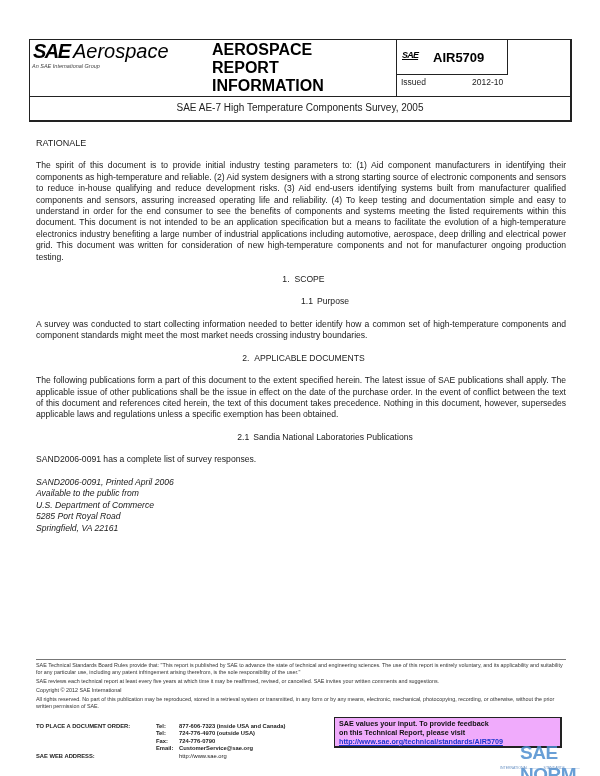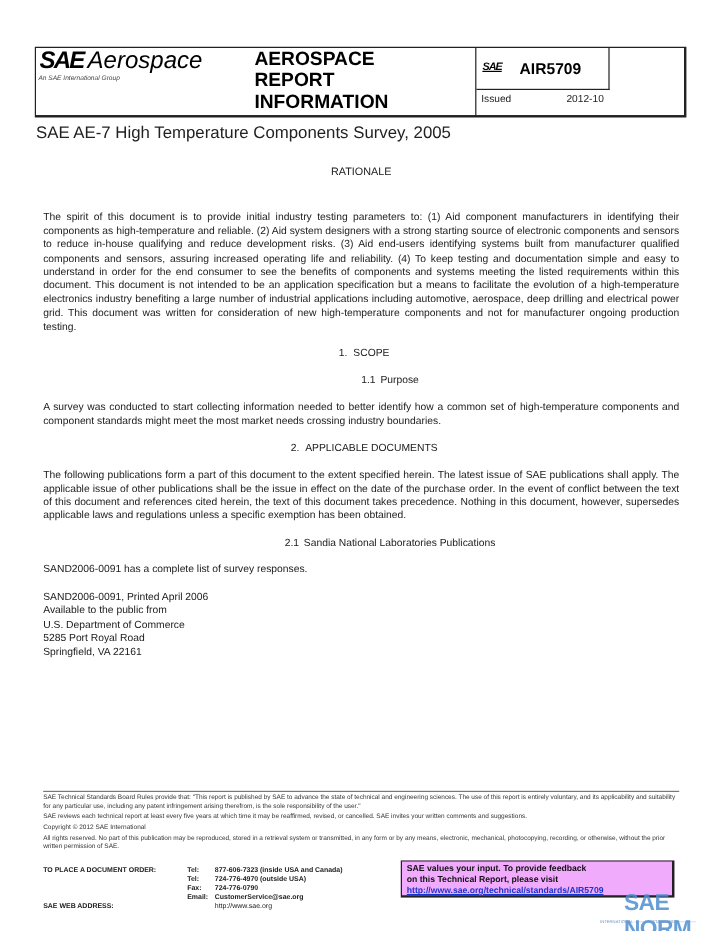--- a/index.html
+++ b/index.html
@@ -1,41 +1,41 @@
 <!DOCTYPE html>
 <html><head>
   <meta charset="utf-8">
   <style>
     * { box-sizing: border-box; margin: 0; padding: 0; }
     html, body { width: 600px; height: 776px; background: #ffffff; overflow: hidden; }
     body { position: relative; font-family: "Liberation Sans", sans-serif; color: #111; }
 
-    .header-box { position: absolute; left: 29px; top: 39px; width: 543px; height: 59px; border: 1px solid #222; border-right-width: 2px; border-bottom-width: 2px; }
+    .header-box { position: absolute; left: 29px; top: 39px; width: 543px; height: 83px; border: 1px solid #222; border-right-width: 2px; border-bottom-width: 2px; }
     .hdr-row1 { position: absolute; left: 0; top: 0; width: 100%; height: 57px; border-bottom: 1px solid #222; }
     .logo-cell { position: absolute; left: 0; top: 0; width: 172px; height: 57px; }
     .logo-sae { position: absolute; left: 3px; top: 0px; font-family: "Liberation Sans", sans-serif; font-weight: bold; font-style: italic; font-size: 20px; letter-spacing: -1.5px; color: #000; }
     .logo-aero { position: absolute; left: 43px; top: 0px; font-size: 20px; font-style: italic; color: #000; }
     .logo-sub { position: absolute; left: 2px; top: 23px; font-size: 5.5px; font-style: italic; color: #444; }
     .title-cell { position: absolute; left: 182px; top: 1px; font-size: 16px; font-weight: bold; line-height: 18px; color: #000; }
     .right-cell { position: absolute; left: 366px; top: 0; width: 176px; height: 57px; border-left: 1px solid #222; }
     .doc-num-cell { position: absolute; left: 0; top: 0; width: 111px; height: 35px; border-right: 1px solid #222; border-bottom: 1px solid #222; }
     .sae-mini { position: absolute; left: 5px; top: 10px; font-size: 9px; font-weight: bold; font-style: italic; letter-spacing: -0.8px; color: #000; text-decoration: underline; }
     .doc-num { position: absolute; left: 36px; top: 10px; font-size: 13px; font-weight: bold; color: #000; }
     .issued-label { position: absolute; left: 4px; top: 37px; font-size: 8.5px; color: #222; }
     .issued-val { position: absolute; left: 75px; top: 37px; font-size: 8.5px; color: #222; }
-    .subtitle { position: absolute; left: 0; top: 62px; width: 100%; font-size: 14px; color: #222; }
+    .subtitle { position: absolute; left: 0; top: 62px; width: 100%; text-align: center; font-size: 10px; color: #222; }
 
     .body { position: absolute; left: 36px; top: 138px; width: 530px; font-size: 8.6px; line-height: 11.4px; color: #1a1a1a; }
-    .rationale-h { text-align: center; font-size: 9px; margin-bottom: 26px; }
+    .rationale-h { text-align: left; font-size: 9px; margin-bottom: 11px; }
     .just { text-align: justify; text-align-last: left; }
     .sec-h { margin-top: 11px; margin-bottom: 11px; font-size: 8.6px; text-align: center; }
     .sec-h .num { display: inline-block; width: 17px; }
     .sec-h .num2 { display: inline-block; width: 20px; margin-left: 44px; }
     .p { margin-bottom: 0; }
-    .addr { margin-top: 11px; line-height: 11.6px; }
+    .addr { margin-top: 11px; line-height: 11.6px; font-style: italic; }
 
     .footer-rule { position: absolute; left: 36px; top: 659px; width: 530px; height: 0; border-top: 1px solid #777; }
     .footer { position: absolute; left: 36px; top: 662px; width: 530px; font-size: 5.4px; line-height: 7px; color: #333; }
     .footer p { margin-bottom: 2px; }
     .order { position: absolute; left: 36px; top: 723px; font-size: 5.8px; line-height: 7.4px; color: #222; }
     .order .lbl { position: absolute; left: 0; font-weight: bold; white-space: nowrap; }
     .order .k { position: absolute; left: 120px; white-space: nowrap; font-weight: bold; }
     .order .v { position: absolute; left: 143px; white-space: nowrap; font-weight: bold; }
 
     .feedback { position: absolute; left: 334px; top: 717px; width: 228px; height: 31px; border: 1px solid #222; border-right-width: 2px; border-bottom-width: 2px; padding: 1px 4px; font-size: 7.2px; line-height: 9px; font-weight: bold; color: #111; background: #f0abfc; }

